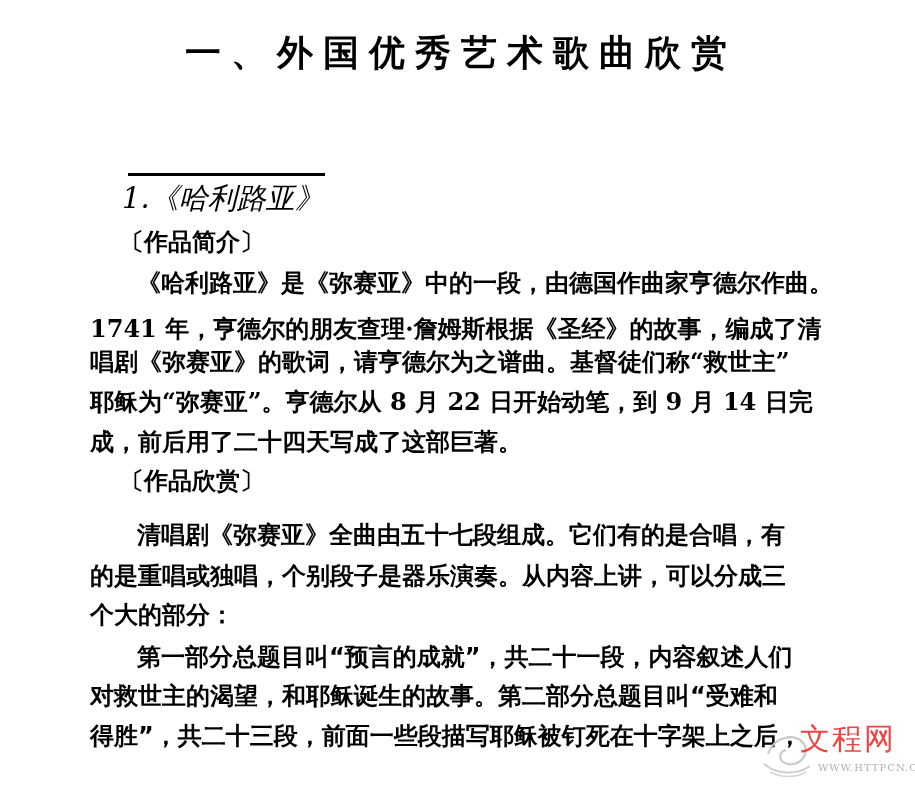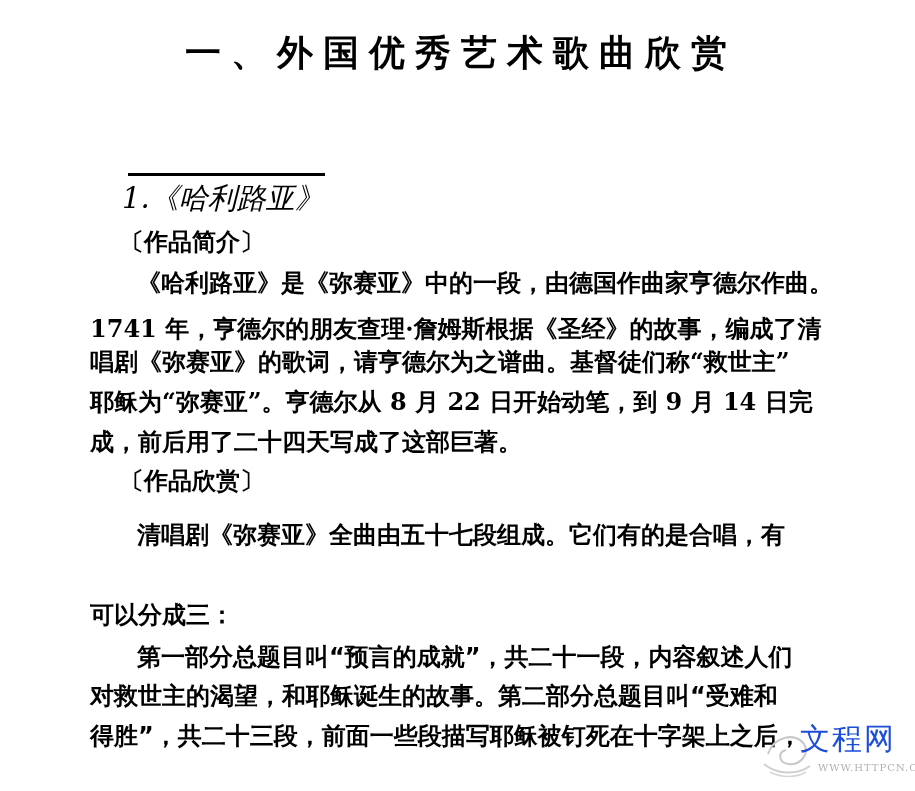--- a/index.html
+++ b/index.html
@@ -88,21 +88,21 @@
       position: absolute;
       left: 0; top: 4px;
       width: 56px; height: 56px;
     }
     .watermark .wm-text {
       position: absolute;
       left: 40px;
       top: 2px;
       font-size: 30px;
       line-height: 34px;
-      color: #1d4ed8;
+      color: #ef4444;
       letter-spacing: 2px;
       font-family: "DejaVu Sans", sans-serif;
     }
     .watermark .wm-url {
       position: absolute;
       left: 58px;
       top: 42px;
       font-size: 10px;
       letter-spacing: 1px;
       color: #b0b0b0;
@@ -122,21 +122,22 @@
 
   <div class="subhead" style="top:226px;">〔作品简介〕</div>
   <div class="line indent" style="top:266px;">《哈利路亚》是《弥赛亚》中的一段，由德国作曲家亨德尔作曲。</div>
   <div class="line" style="top:312px;">1741 年，亨德尔的朋友查理·詹姆斯根据《圣经》的故事，编成了清</div>
   <div class="line" style="top:345px;">唱剧《弥赛亚》的歌词，请亨德尔为之谱曲。基督徒们称“救世主”</div>
   <div class="line" style="top:385px;">耶稣为“弥赛亚”。亨德尔从 8 月 22 日开始动笔，到 9 月 14 日完</div>
   <div class="line" style="top:425px;">成，前后用了二十四天写成了这部巨著。</div>
 
   <div class="subhead" style="top:465px;">〔作品欣赏〕</div>
   <div class="line indent sans" style="top:518px;">清唱剧《弥赛亚》全曲由五十七段组成。它们有的是合唱，有</div>
-  <div class="line sans" style="top:598px;">可以分成三：</div>
+  <div class="line sans" style="top:559px;">的是重唱或独唱，个别段子是器乐演奏。从内容上讲，可以分成三</div>
+  <div class="line sans" style="top:598px;">个大的部分：</div>
   <div class="line sans" style="top:679px;">对救世主的渴望，和耶稣诞生的故事。第二部分总题目叫“受难和</div>
   <div class="line indent sans" style="top:640px;">第一部分总题目叫“预言的成就”，共二十一段，内容叙述人们</div>
   <div class="line sans" style="top:719px;">得胜”，共二十三段，前面一些段描写耶稣被钉死在十字架上之后，</div>
 
   <div class="watermark">
     <svg class="wm-swirl" viewBox="0 0 56 56">
       <path d="M8 30 C 14 12, 36 8, 44 20 C 50 30, 40 42, 28 40 C 18 38, 18 28, 26 26" fill="none" stroke="#c8c8c8" stroke-width="2"></path>
       <path d="M4 40 C 16 50, 36 52, 50 42" fill="none" stroke="#cfcfcf" stroke-width="2"></path>
       <path d="M10 48 C 22 54, 36 54, 46 48" fill="none" stroke="#d6d6d6" stroke-width="1.5"></path>
     </svg>

